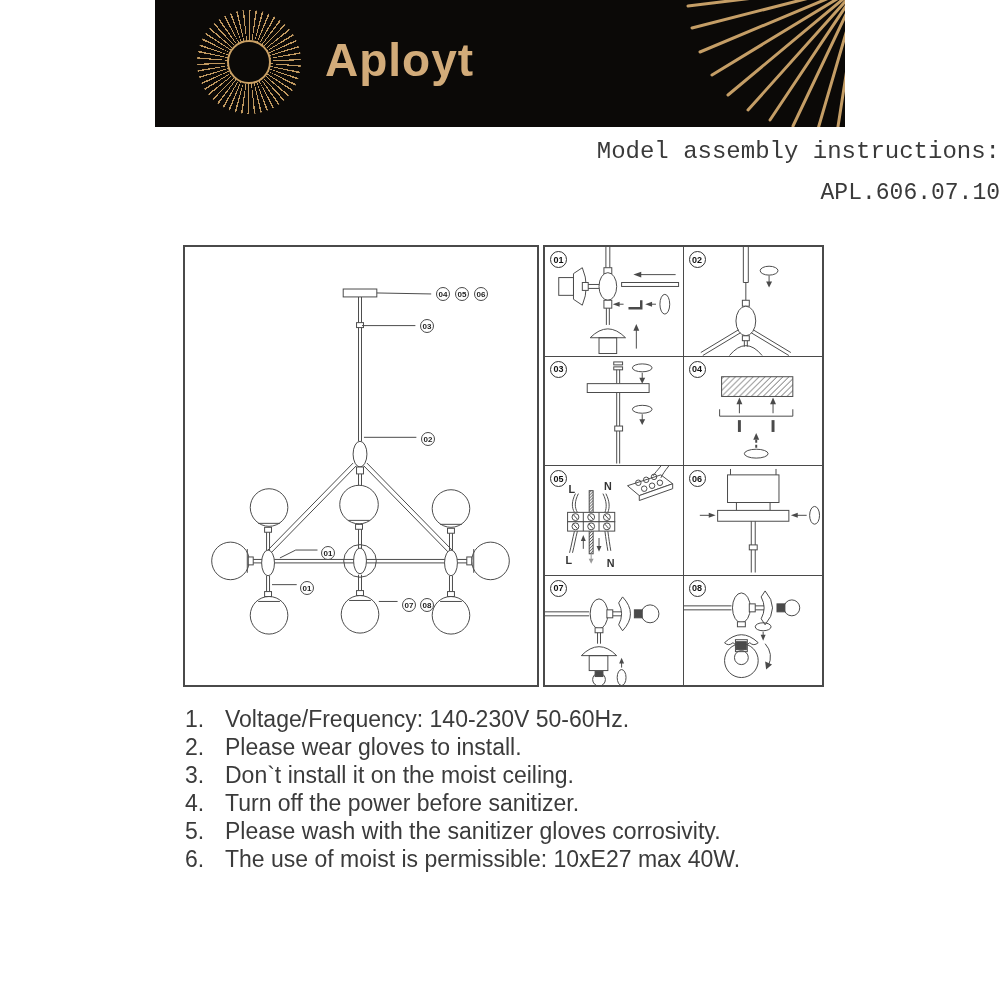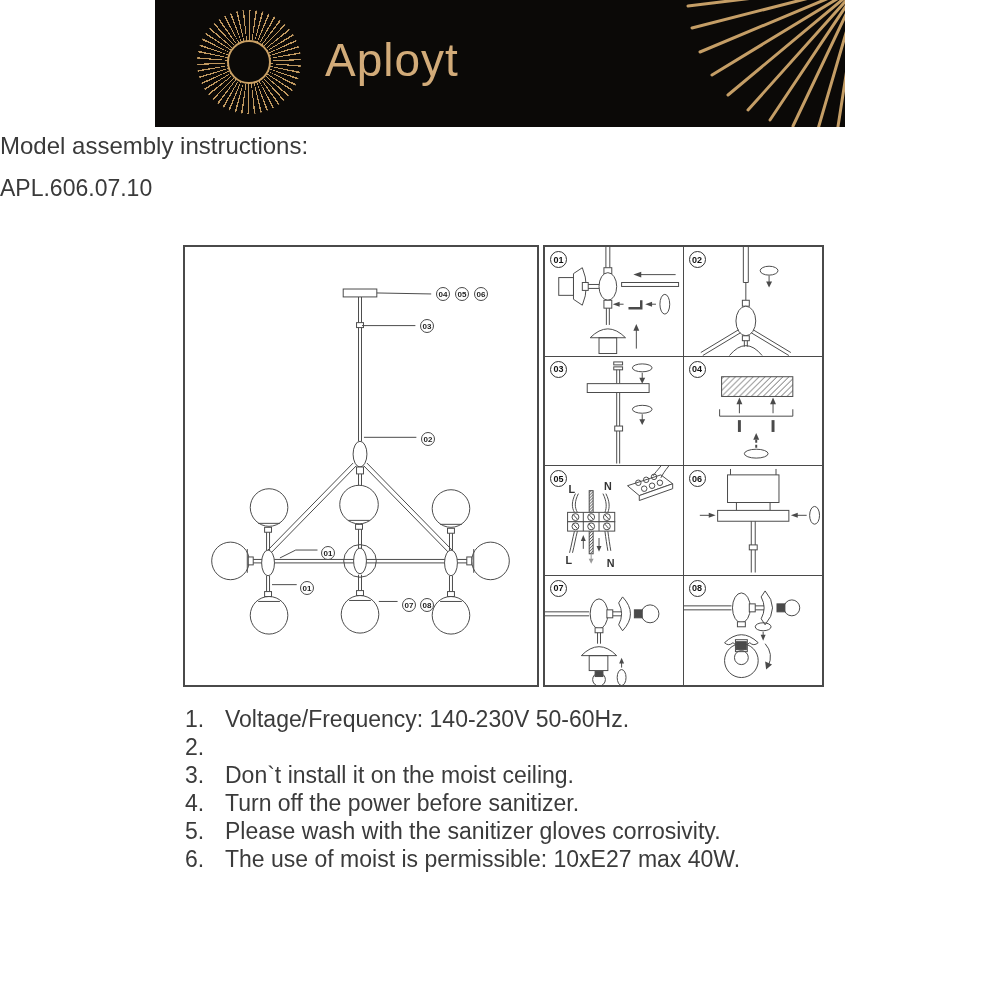--- a/index.html
+++ b/index.html
@@ -8,25 +8,25 @@
           font-family:"Liberation Sans", sans-serif; overflow:hidden; color:#3b3b3b; }
 
   
   .banner { position:absolute; left:155px; top:0; width:690px; height:127px;
             background:#0b0907; overflow:hidden; }
   .starburst { position:absolute; left:42px; top:10px; width:104px; height:104px; border-radius:50%;
        background:repeating-conic-gradient(rgba(202,160,100,.95) 0deg 1.7deg, rgba(11,9,7,0) 1.7deg 7.2deg); }
   .starburst-center { position:absolute; left:50%; top:50%; transform:translate(-50%,-50%);
        width:44px; height:44px; background:#0b0907; border:2px solid #caa064; border-radius:50%; }
   .brand { position:absolute; left:170px; top:33px; font-size:46px; letter-spacing:1px;
-           color:#d2ab79; font-weight:400; }
+           color:#d2ab79; font-weight:700; }
   .rays { position:absolute; right:0; top:0; width:200px; height:127px; }
 
   
-  .title-block { position:absolute; left:0; top:132px; width:1000px; text-align:left; }
+  .title-block { position:absolute; left:0; top:138px; width:1000px; text-align:right;font-family:Liberation Mono, monospace; }
   .title-line { font-size:24px; color:#3a3a3a; }
   .model-line { font-size:23px; color:#3a3a3a; margin-top:15px; }
 
   
   .main-box { position:absolute; left:183px; top:245px; width:356px; height:442px;
               border:2px solid #4a4a4a; background:#fff; }
   .main-box svg { position:absolute; left:0; top:0; width:100%; height:100%; }
   .co { position:absolute; width:14px; height:14px; border:1px solid #4a4a4a; border-radius:50%;
         background:#fff; font-size:8px; font-weight:bold; color:#222;
         display:flex; align-items:center; justify-content:center; z-index:3; }
@@ -409,20 +409,21 @@
     </div>
   </div>
 
   <div class="instructions">
     <div class="instr-row">
       <span class="instr-num">1.</span>
       <span>Voltage/Frequency: 140-230V 50-60Hz.</span>
     </div>
     <div class="instr-row">
       <span class="instr-num">2.</span>
+      <span>Please wear gloves to install.</span>
     </div>
     <div class="instr-row">
       <span class="instr-num">3.</span>
       <span>Don`t install it on the moist ceiling.</span>
     </div>
     <div class="instr-row">
       <span class="instr-num">4.</span>
       <span>Turn off the power before sanitizer.</span>
     </div>
     <div class="instr-row">

